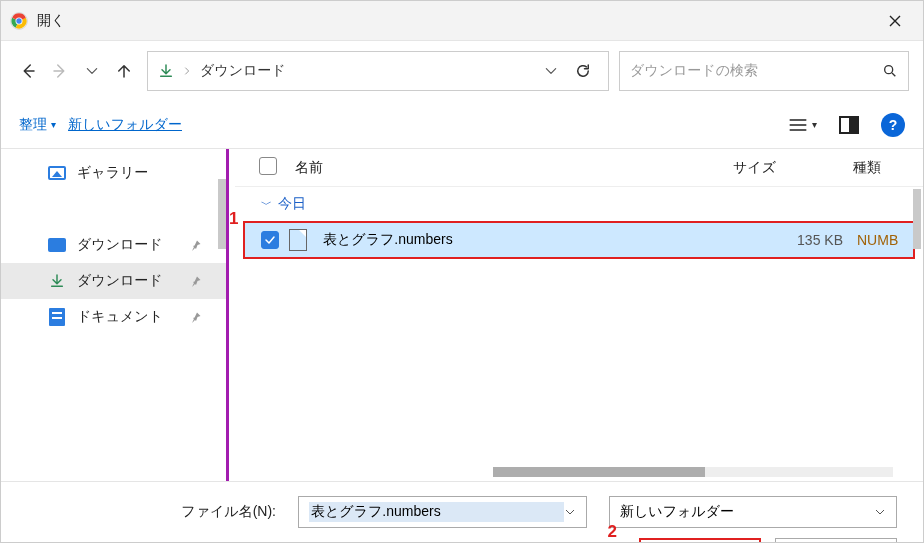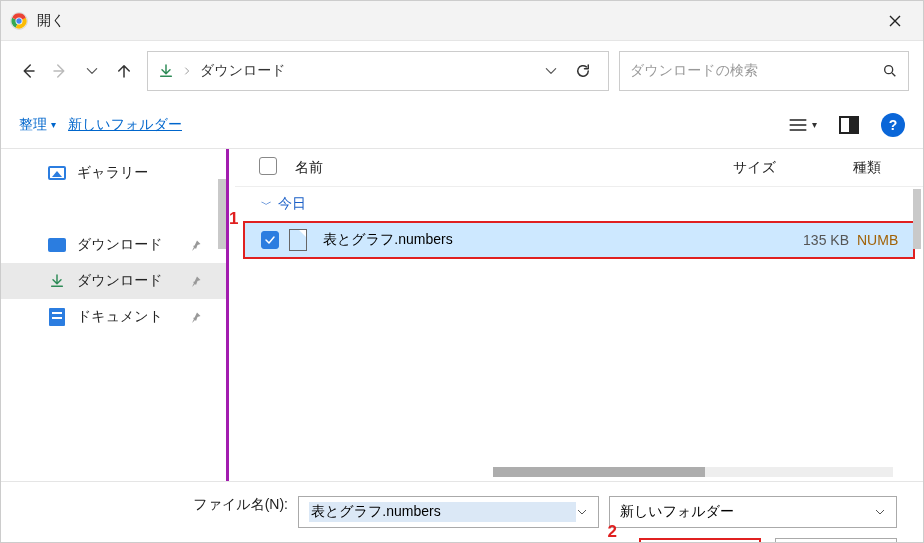--- a/index.html
+++ b/index.html
@@ -197,21 +197,21 @@
   .vscroll {
     position:absolute; right:2px; top: 40px; width:8px; height:60px; background:#c9c9c9;
   }
 
   
   .bottom {
     padding: 14px 26px 14px 0;
     border-top: 1px solid #e5e5e5;
   }
   .row1 {
-    display:flex; gap:10px; margin-bottom: 10px; padding-left: 12px;
+    display:flex; align-items:center; gap:22px; margin-bottom: 10px;
   }
   .fname-label { width: 275px; text-align:right; color:#222; }
   .fname-box {
     flex:1; height: 32px; border:1px solid #aaa;
     display:flex; align-items:center; padding:0 10px; background:#fff;
   }
   .fname-box .val { flex:1; background:#dbe8f6; padding:1px 2px; }
   .filter-box {
     width: 288px; height:32px; border:1px solid #aaa;
     display:flex; align-items:center; padding:0 10px;
@@ -401,21 +401,21 @@
 
     <div class="file-row">
       <span class="annot1">1</span>
       <span class="checkbox">
         <svg width="12" height="12" viewBox="0 0 24 24">
             <path d="M4 12 L10 18 L20 6" stroke="#fff" stroke-width="3" fill="none" stroke-linecap="round" stroke-linejoin="round"></path>
           </svg>
       </span>
       <span class="file-icon"></span>
       <span class="col-name" style="flex:1">表とグラフ.numbers</span>
-      <span class="col-size" style="width:100px;text-align:right;color:#555;padding-right:8px">135 KB</span>
+      <span class="col-size" style="width:100px;text-align:right;color:#555;padding-right:14px">135 KB</span>
       <span class="col-type" style="width:56px;color:#a16207">NUMB</span>
     </div>
 
     <div class="vscroll"></div>
     <div class="hscroll">
         <div class="hscroll-thumb"></div>
       </div>
   </div>
 </div>
 

